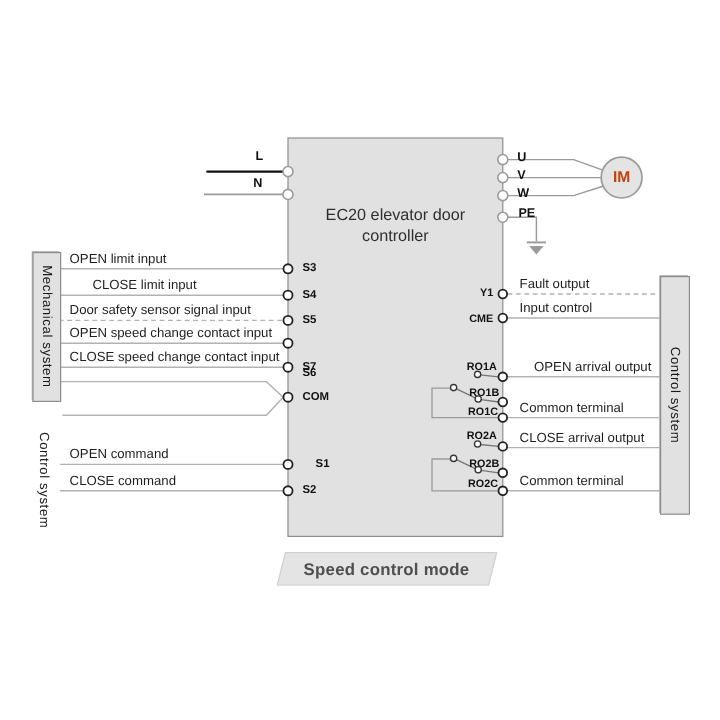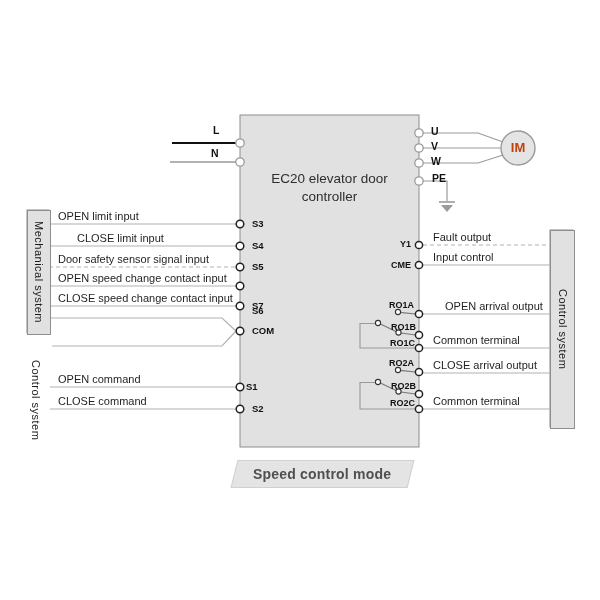--- a/index.html
+++ b/index.html
@@ -176,21 +176,21 @@
 
   <div class="lbl" style="left:58px;top:373px;">OPEN command</div>
   <div class="lbl" style="left:58px;top:395px;">CLOSE command</div>
 
   <div class="term" style="left:252px;top:219px;">S3</div>
   <div class="term" style="left:252px;top:241px;">S4</div>
   <div class="term" style="left:252px;top:262px;">S5</div>
   <div class="term" style="left:252px;top:281px;margin-top:25px;">S6</div>
   <div class="term" style="left:252px;top:301px;">S7</div>
   <div class="term" style="left:252px;top:326px;">COM</div>
-  <div class="term" style="left:246px;top:382px;">S1</div>
+  <div class="term" style="left:263px;top:382px;">S1</div>
   <div class="term" style="left:252px;top:404px;">S2</div>
 
   <div class="phase" style="left:431px;top:126px;">U</div>
   <div class="phase" style="left:431px;top:141px;">V</div>
   <div class="phase" style="left:431px;top:156px;">W</div>
   <div class="phase" style="left:432px;top:173px;">PE</div>
   <div id="motor-label">IM</div>
 
   <div class="term-ro" style="left:385px;top:239px;">Y1</div>
   <div class="term-ro" style="left:385px;top:260px;">CME</div>

